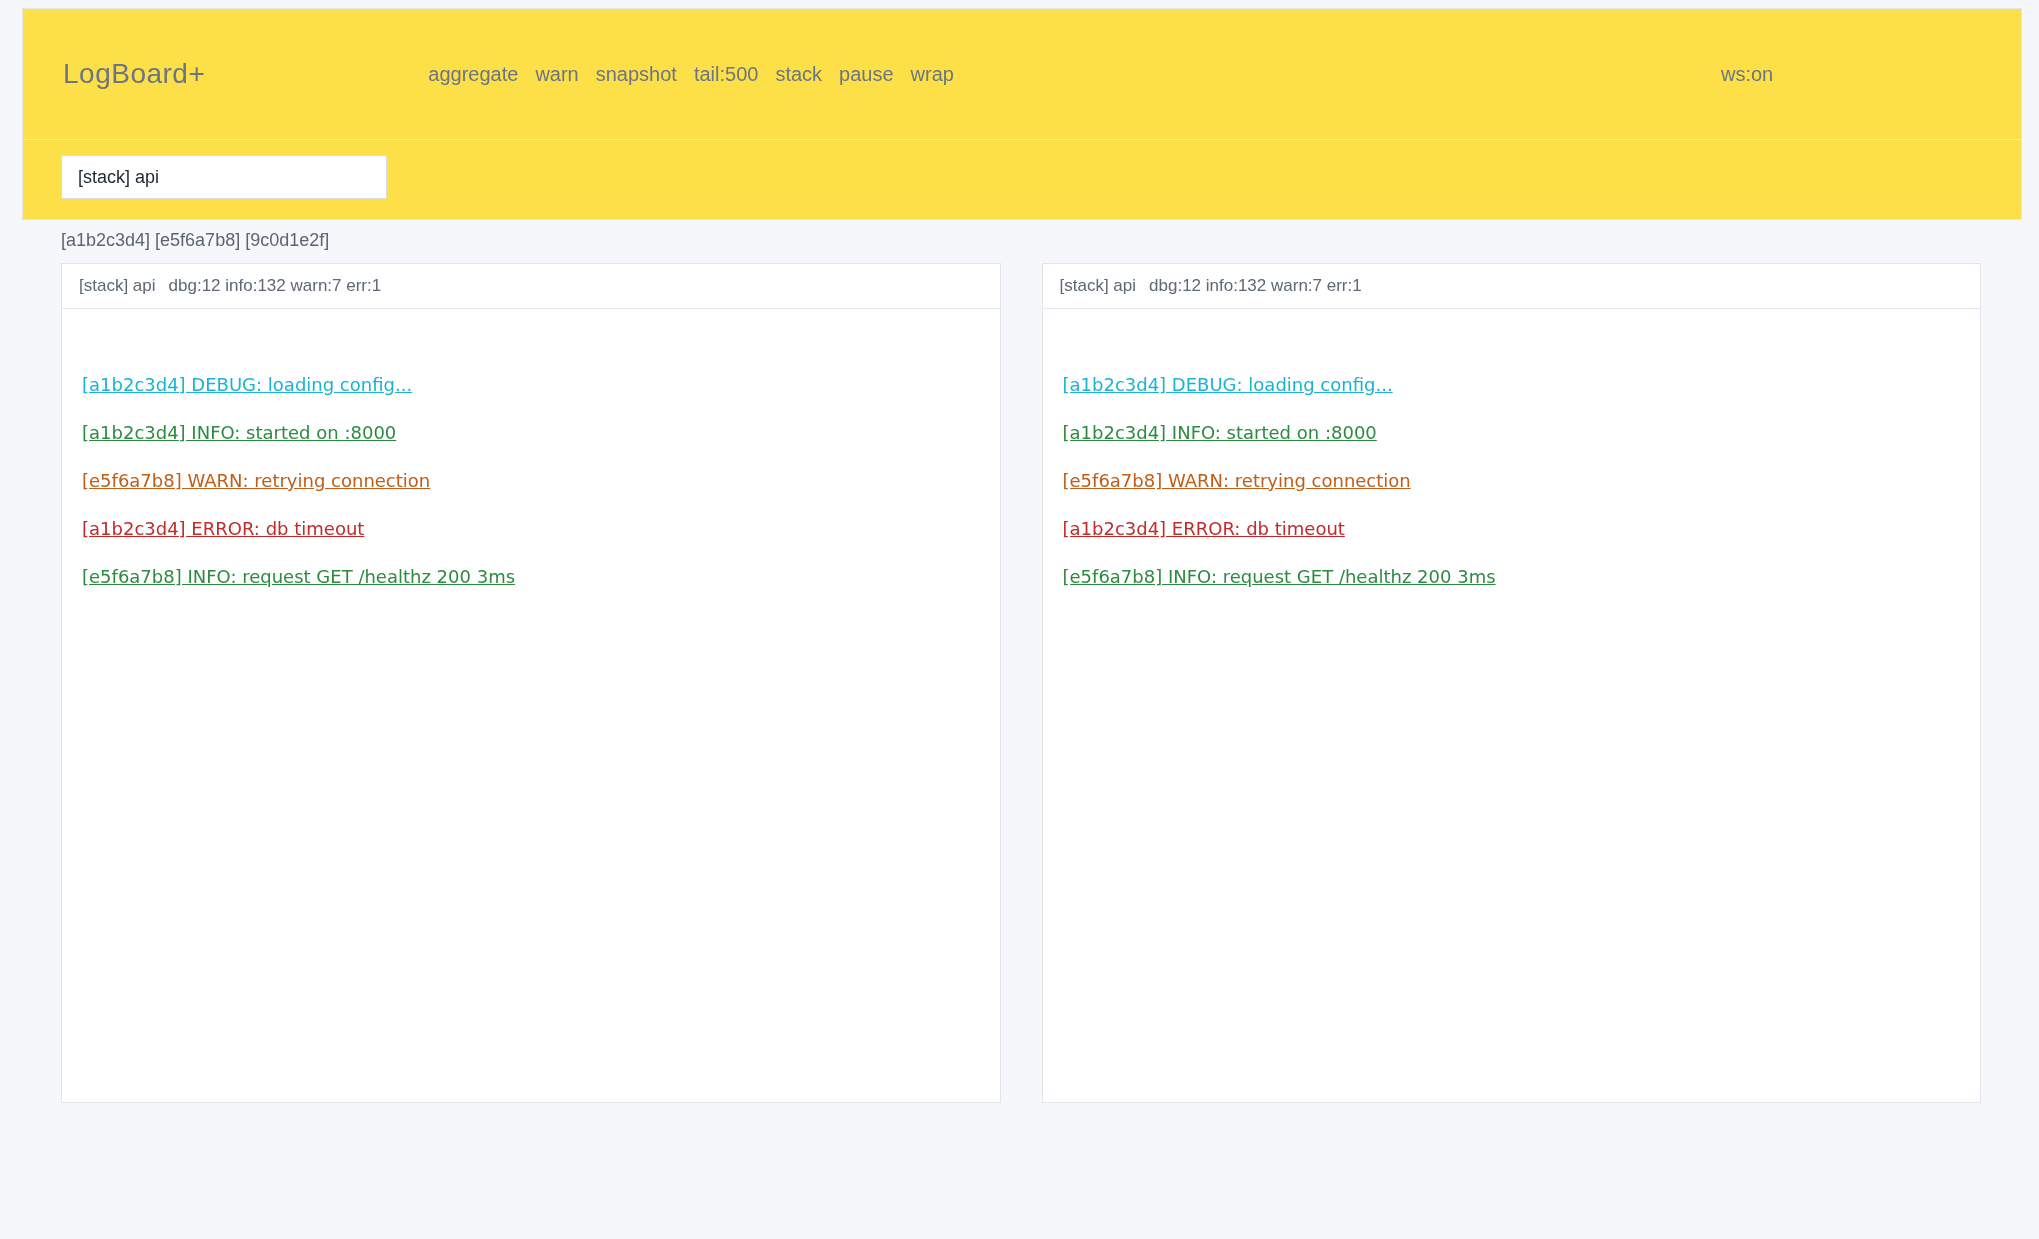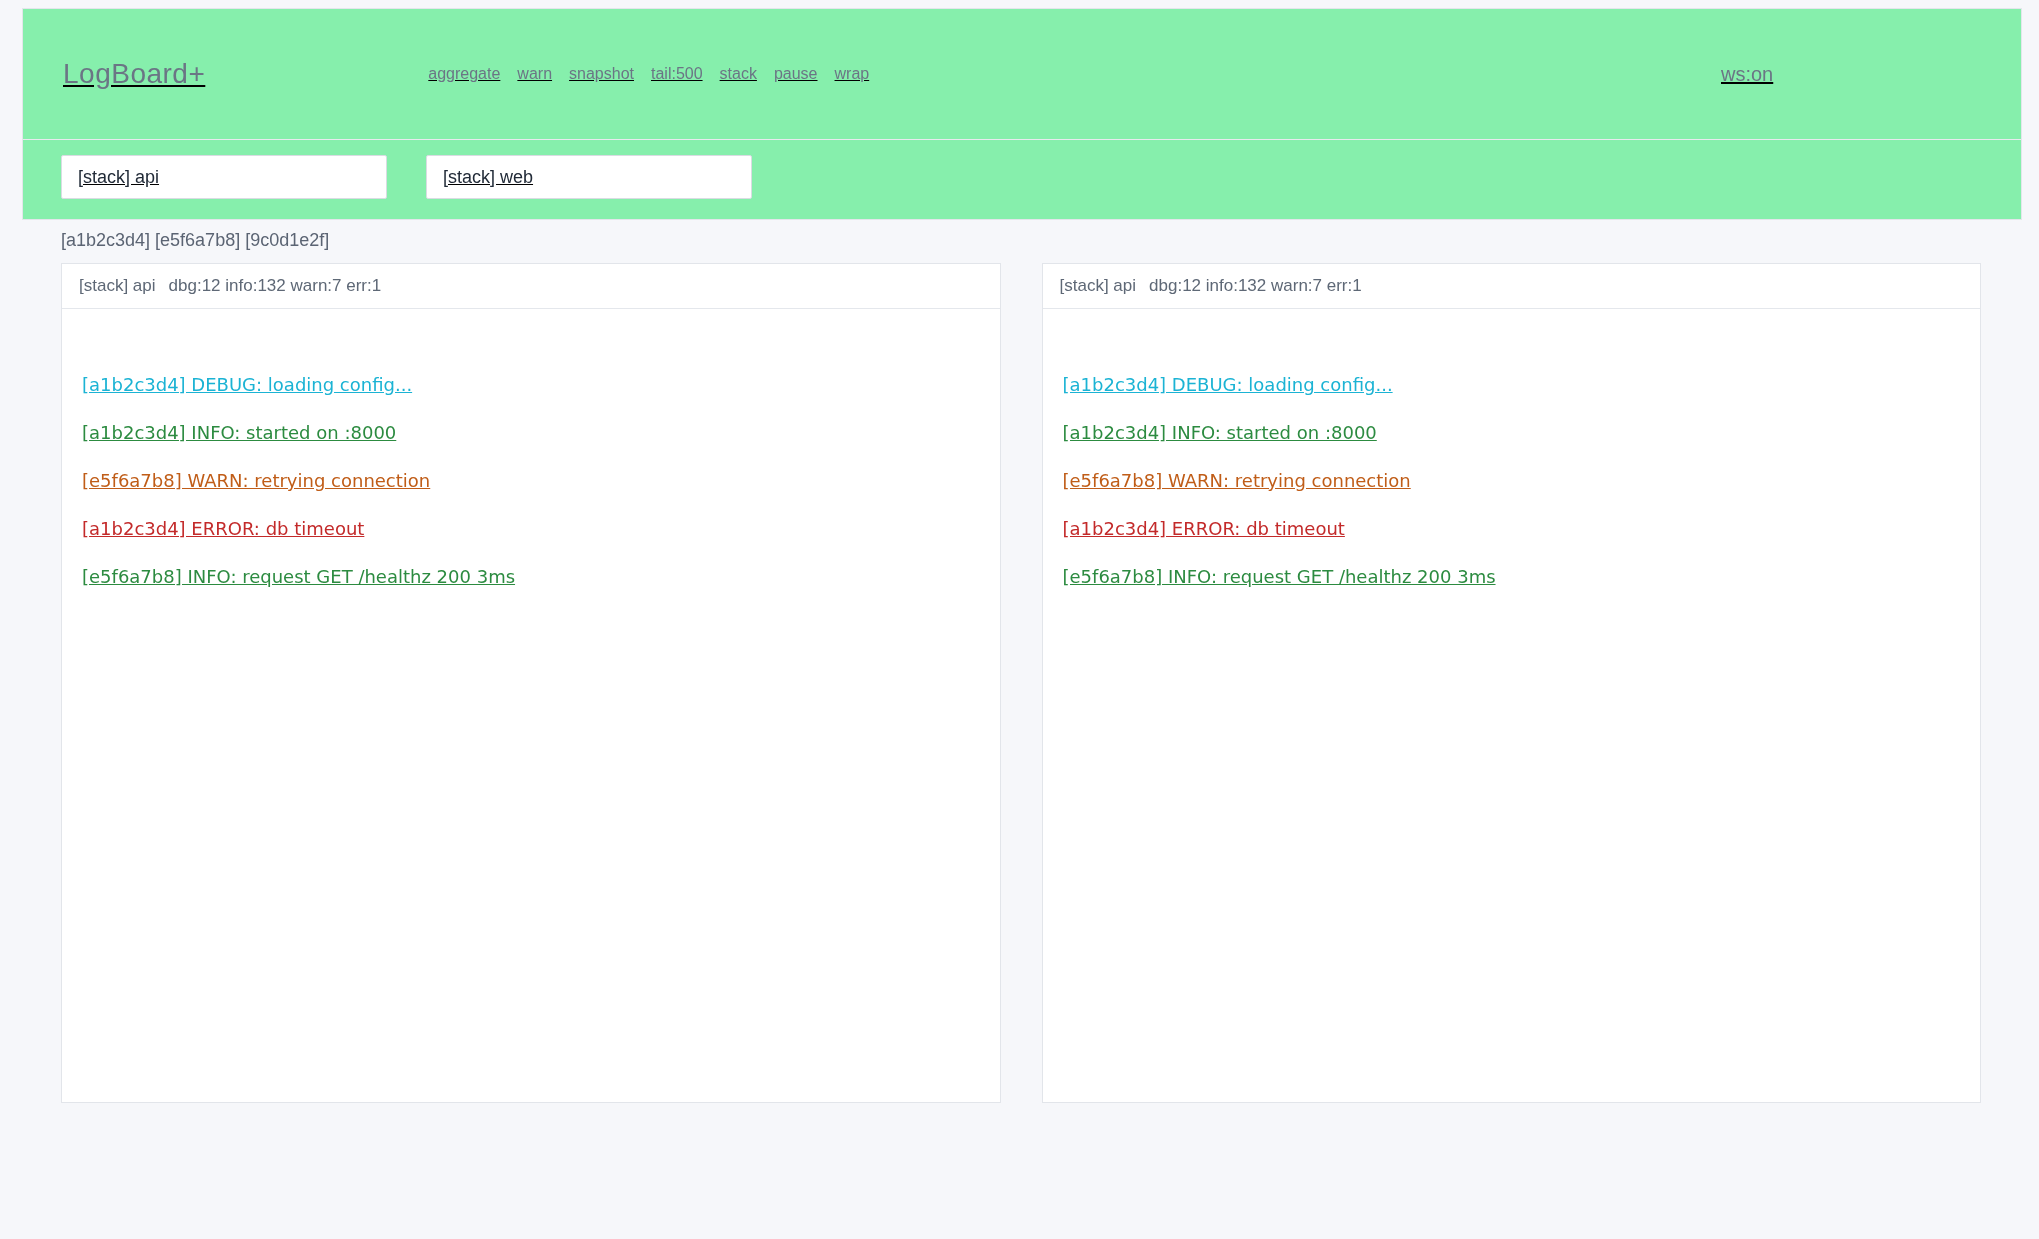--- a/index.html
+++ b/index.html
@@ -7,23 +7,22 @@
   body {
     background: #f6f7fa;
     font-family: "Liberation Sans", sans-serif;
     overflow: hidden;
     position: relative;
   }
 
   
   .topcard {
     margin: 8px 17px 0 22px;
-    background: #86efac;
+    background: #fde047;
     border: 1px solid #e3e6eb;
-    text-decoration: underline;
   }
   .header-row {
     height: 130px;
     display: flex;
     align-items: center;
     padding: 0 40px;
   }
   .app-title {
     font-size: 28px;
     color: #6b7585;
@@ -33,21 +32,21 @@
   .menu {
     display: flex;
     gap: 17px;
     margin-left: 223px;
     align-items: center;
   }
   .menu button {
     background: none;
     border: none;
     font-family: "Liberation Sans", sans-serif;
-    font-size: 16px;
+    font-size: 20px;
     color: #6b7585;
     cursor: pointer;
     padding: 0;
     white-space: nowrap;
   }
   .ws-status {
     margin-left: auto;
     width: 260px;
     font-size: 20px;
     color: #6b7585;
@@ -133,21 +132,20 @@
         <button>snapshot</button>
         <button>tail:500</button>
         <button>stack</button>
         <button>pause</button>
         <button>wrap</button>
       </nav>
     <div class="ws-status">ws:on</div>
   </div>
   <div class="filter-row">
       <input type="text" value="[stack] api" style="">
-      <input type="text" value="[stack] web" style="">
     </div>
 </div>
 
 <div class="breadcrumb">[a1b2c3d4] [e5f6a7b8] [9c0d1e2f]</div>
 
 <div class="panels">
   <section class="panel">
     <div class="panel-header">
       <span>[stack] api</span>
       <span>dbg:12 info:132 warn:7 err:1</span>

